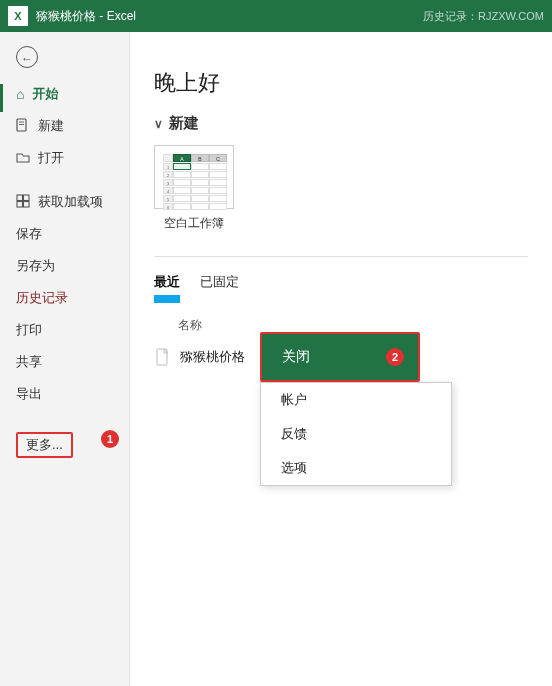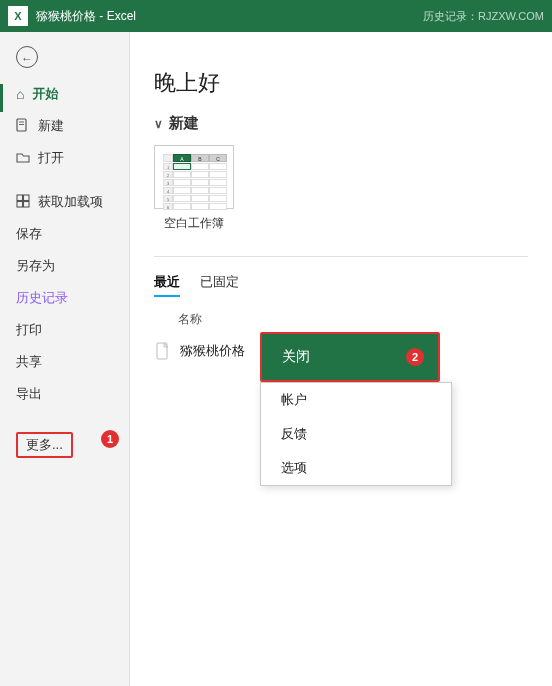--- a/index.html
+++ b/index.html
@@ -102,21 +102,21 @@
     }
     .sidebar-item.active .icon {
       color: #217346;
     }
 
     .sidebar-divider {
       height: 12px;
     }
 
     .sidebar-item.disabled {
-      color: #8b5cf6;
+      color: #7f1d1d;
       cursor: default;
     }
 
     
     .sidebar-more {
       display: flex;
       align-items: center;
       padding: 6px 16px;
       cursor: pointer;
       color: #333;
@@ -274,21 +274,21 @@
       border-bottom: none;
     }
     .tab-item {
       font-size: 13px;
       color: #333;
       cursor: pointer;
       padding-bottom: 4px;
     }
     .tab-item.active {
       font-weight: bold;
-      border-bottom: 2px solid #0ea5e9;
+      border-bottom: 8px solid #0ea5e9;
       color: #111;
     }
 
     
     .file-list-header {
       display: flex;
       align-items: center;
       padding: 4px 0;
       color: #555;
       font-size: 12px;
@@ -320,21 +320,21 @@
       left: 130px;
       top: 300px;
       z-index: 100;
     }
 
     .close-button-container {
       background: #217346;
       border: 2px solid #e03030;
       border-radius: 2px;
       padding: 8px 0;
-      width: 180px;
+      width: 160px;
       position: relative;
     }
 
     .close-btn-row {
       display: flex;
       align-items: center;
       padding: 6px 20px;
       cursor: pointer;
       color: #fff;
       font-size: 14px;

